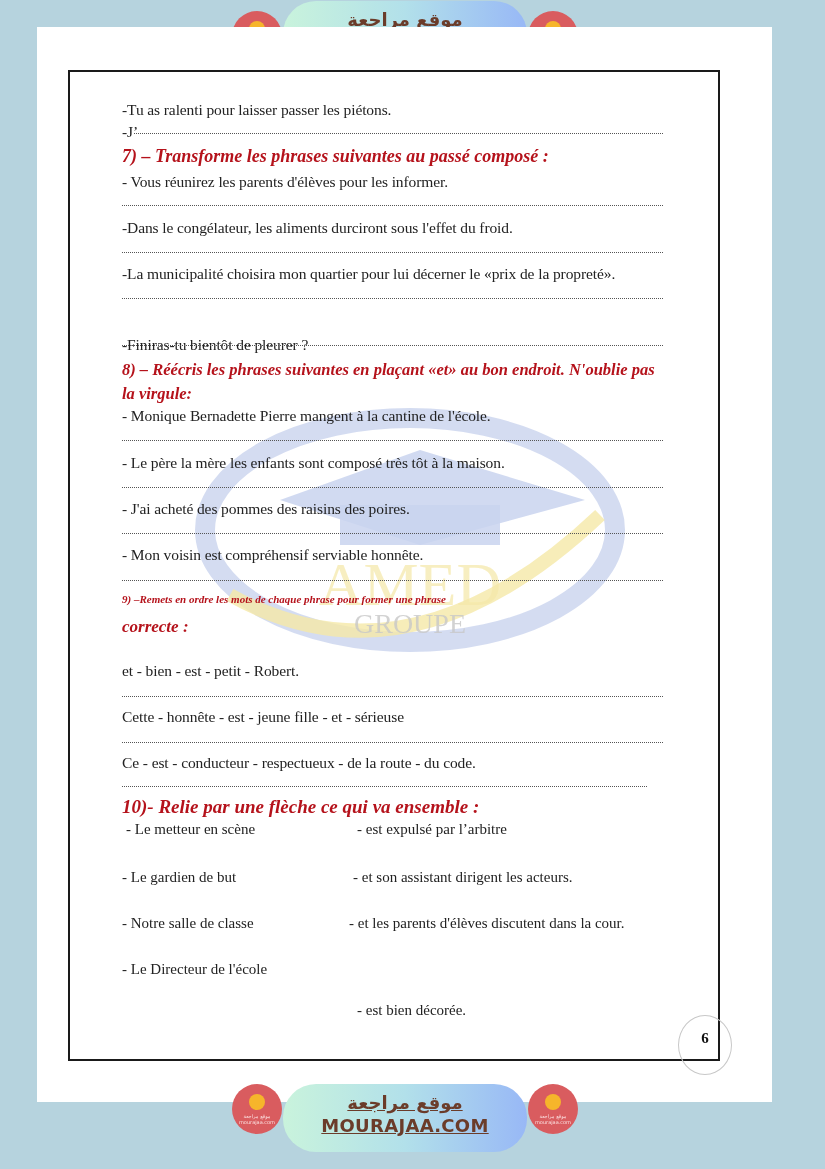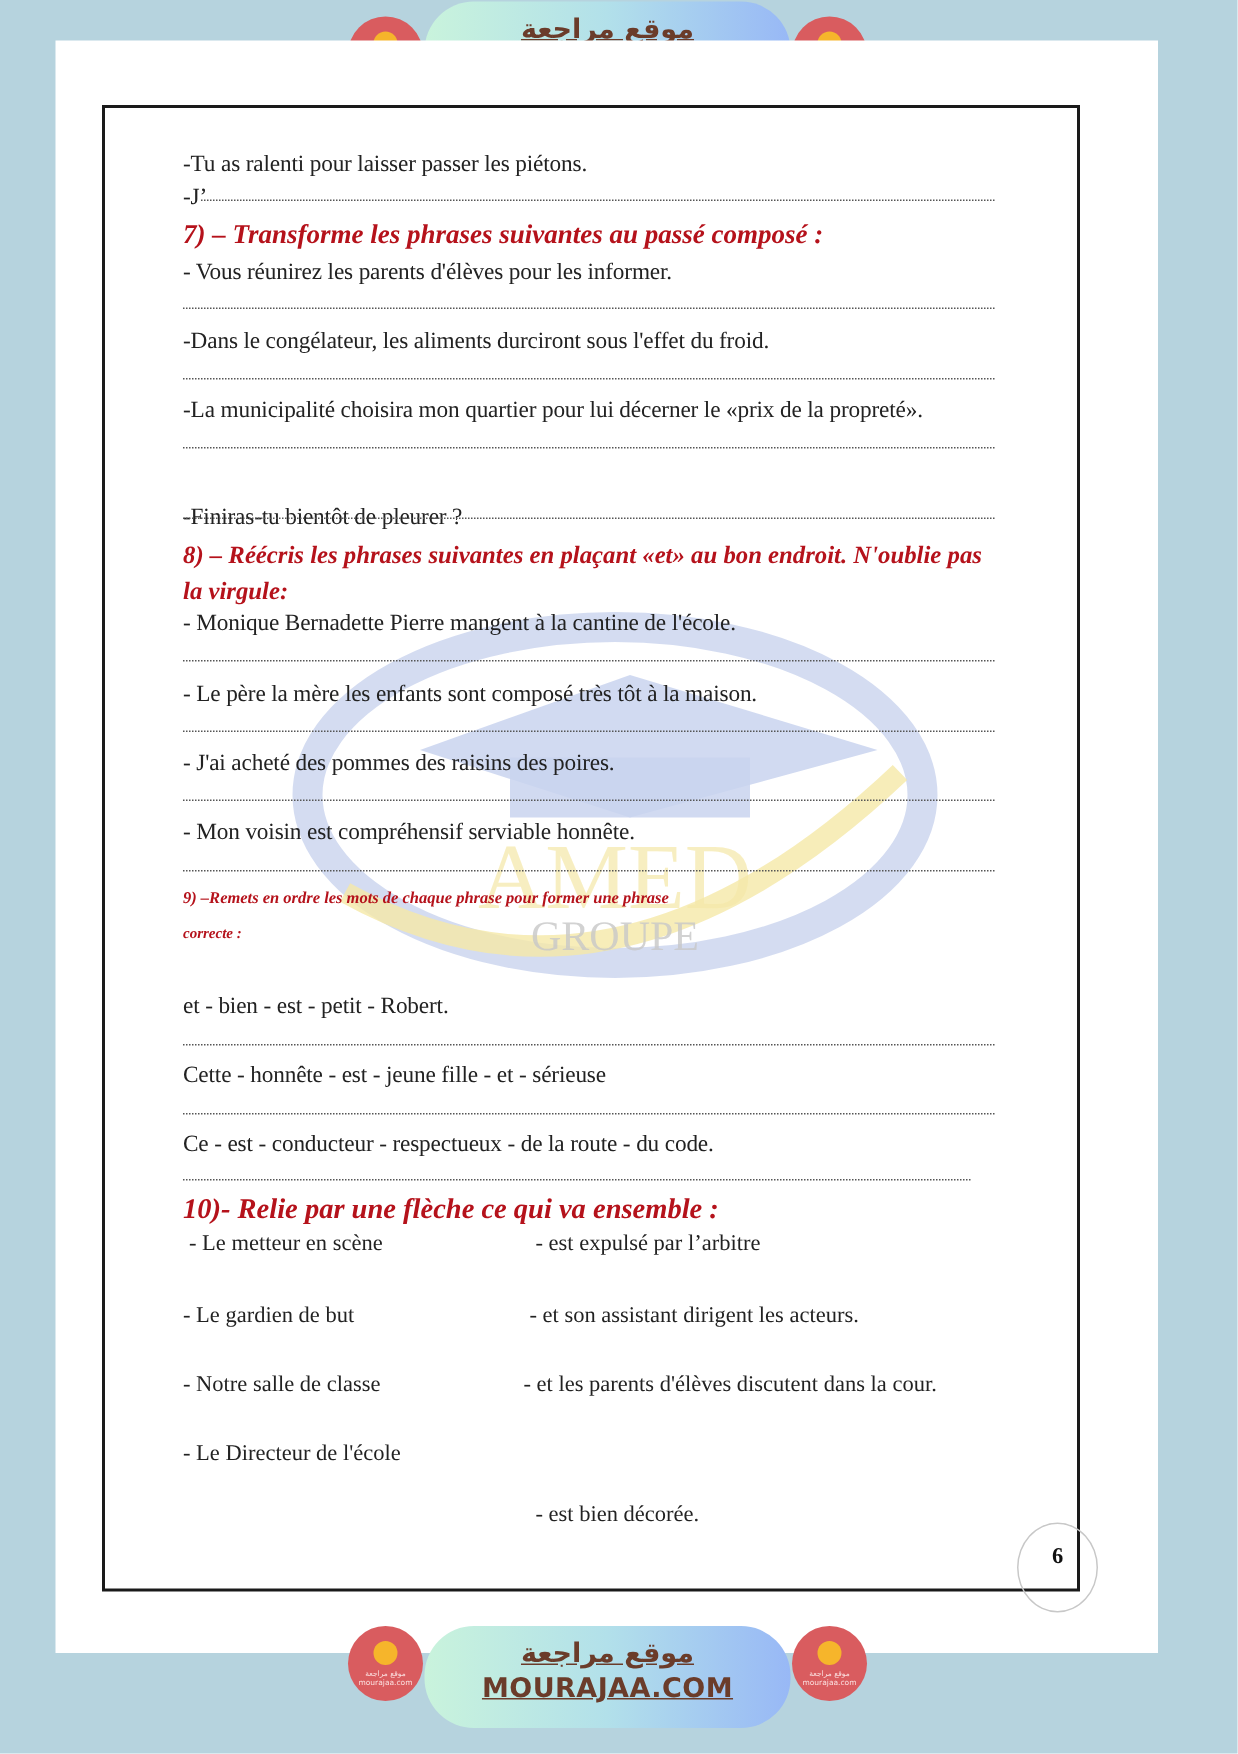--- a/index.html
+++ b/index.html
@@ -69,21 +69,21 @@
 <div class="line" style="top:407px;">- Monique Bernadette Pierre mangent à la cantine de l'école.</div>
 <div class="dots" style="top:440px;"></div>
 <div class="line" style="top:454px;">- Le père la mère les enfants sont composé très tôt à la maison.</div>
 <div class="dots" style="top:487px;"></div>
 <div class="line" style="top:500px;">- J'ai acheté des pommes des raisins des poires.</div>
 <div class="dots" style="top:533px;"></div>
 <div class="line" style="top:546px;">- Mon voisin est compréhensif serviable honnête.</div>
 <div class="dots" style="top:580px;"></div>
 
 <div class="head" style="top:593px; font-size:11px;">9) –Remets en ordre les mots de chaque phrase  pour former une phrase</div>
-<div class="head" style="top:617px; font-size:10px;">correcte :</div>
+<div class="head" style="top:617px; font-size:17px;">correcte :</div>
 <div class="line" style="top:662px;">et - bien - est - petit - Robert.</div>
 <div class="dots" style="top:696px;"></div>
 <div class="line" style="top:708px;">Cette - honnête - est - jeune fille - et - sérieuse</div>
 <div class="dots" style="top:742px;"></div>
 <div class="line" style="top:754px;">Ce - est - conducteur - respectueux - de la route - du code.</div>
 <div class="dots" style="top:786px; width:525px;"></div>
 
 <div class="head big" style="top:796px;">10)- Relie par une flèche ce qui va ensemble :</div>
 <div class="col2" style="left:126px; top:821px;">- Le metteur en scène</div>
 <div class="col2" style="left:357px; top:821px;">- est expulsé par l’arbitre</div>

